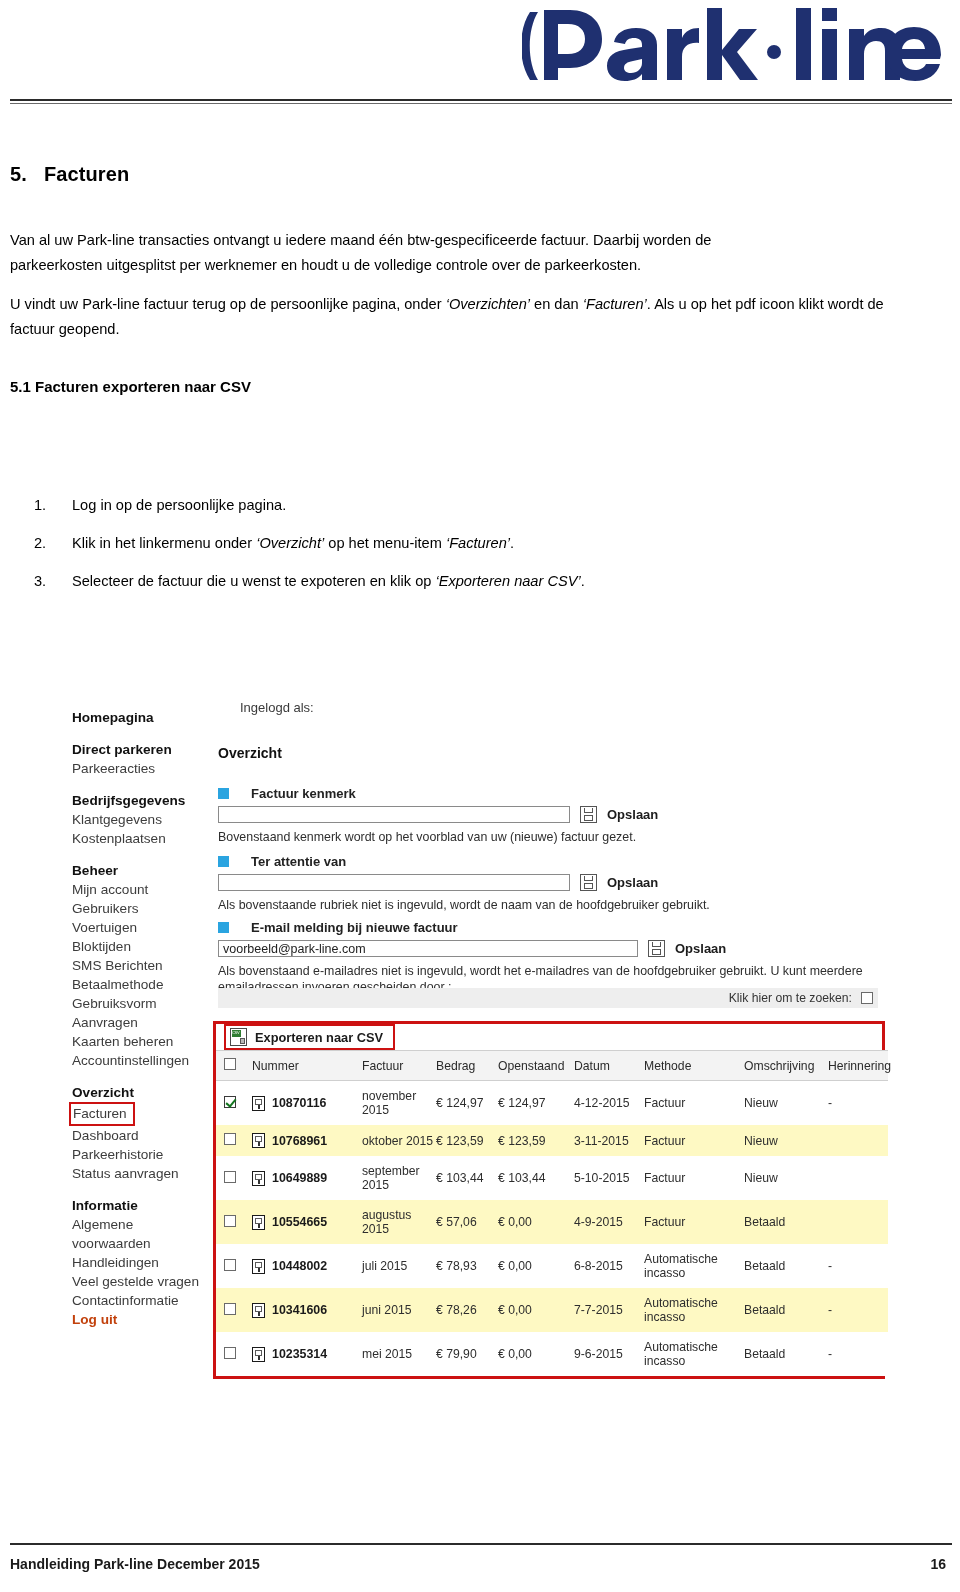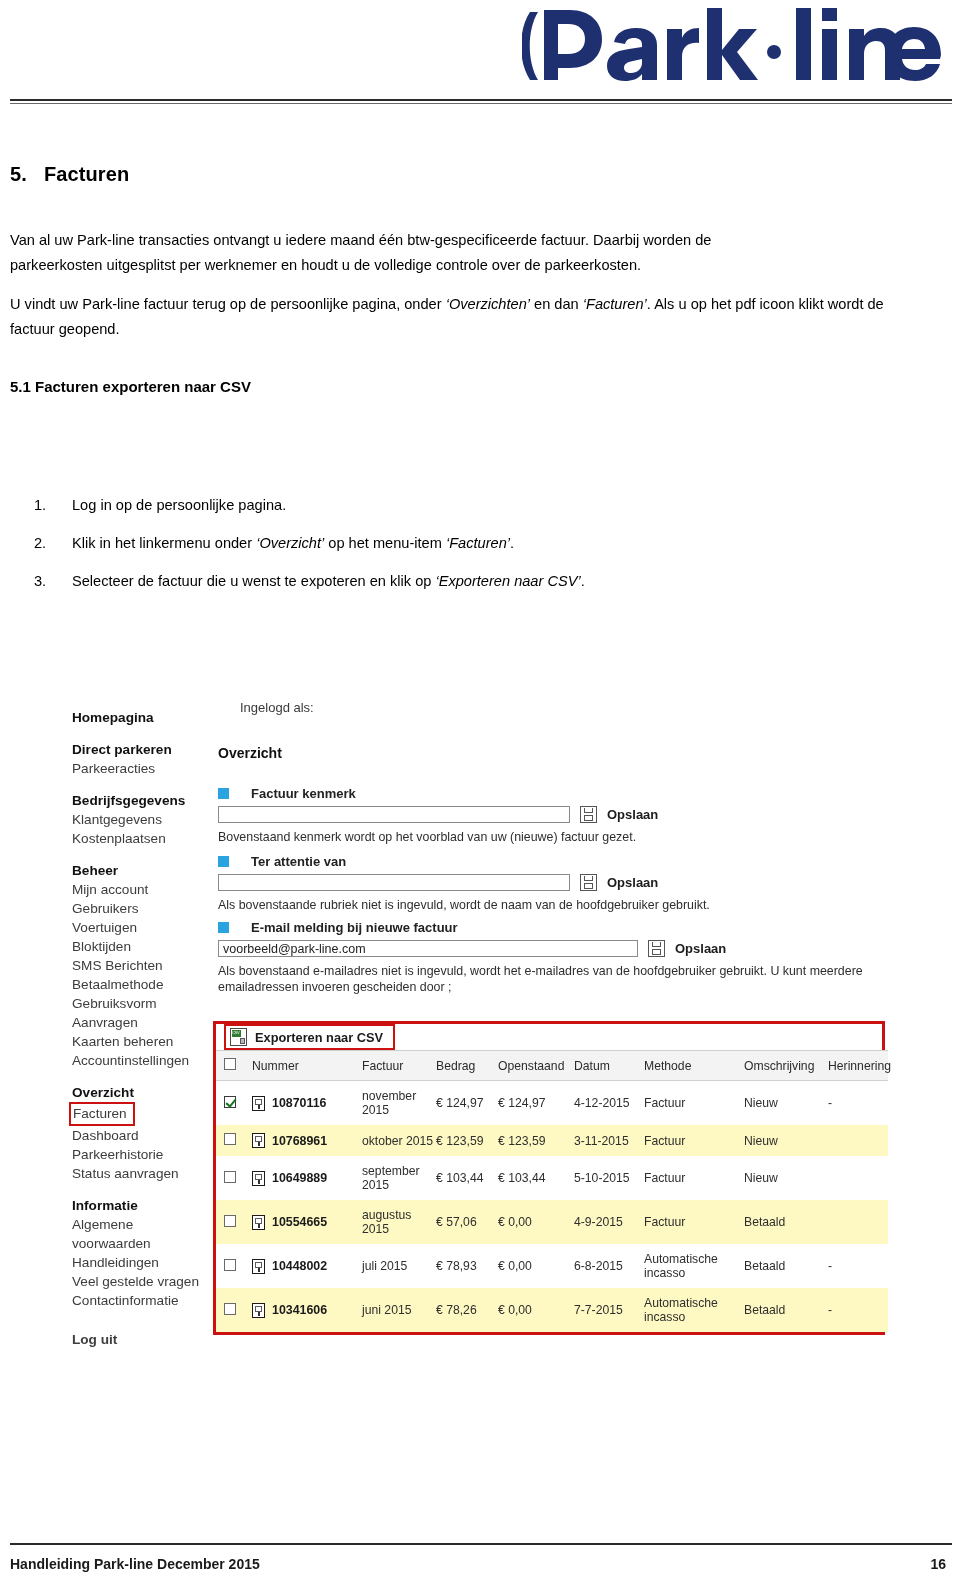--- a/index.html
+++ b/index.html
@@ -30,21 +30,21 @@
 
   
   .shot{position:absolute;left:60px;top:688px;width:830px;height:700px;}
 
   
   .sb{position:absolute;left:12px;top:20px;width:150px;font-size:13.6px;color:#333;line-height:19px;}
   .sb .grp{font-weight:bold;color:#111;margin-top:13px;}
   .sb .grp:first-child{margin-top:0;}
   .sb .it{color:#3c3c3c;}
   .sb .sel{display:inline-block;border:2px solid #cc1111;padding:0 6px 1px 2px;margin-left:-3px;}
-  .sb .logout{font-weight:bold;color:#404040;margin-top:20px;}
+  .sb .logout{font-weight:bold;color:#c2410c;}
 
   
   .panel{position:absolute;left:150px;top:0;width:680px;height:700px;background:#fff;}
   .ingelogd{position:absolute;left:30px;top:12px;font-size:13px;color:#3a3a3a;}
   .overz{position:absolute;left:8px;top:57px;font-size:14px;font-weight:bold;color:#111;}
 
   .fieldgrp{position:absolute;left:8px;}
   .fl{font-size:13px;font-weight:bold;color:#222;display:flex;align-items:center;gap:22px;}
   .bluebox{width:11px;height:11px;background:#2aa4e0;display:inline-block;}
   .inprow{display:flex;align-items:center;gap:10px;margin-top:5px;}
@@ -234,20 +234,24 @@
           <span>E-mail melding bij nieuwe factuur</span>
         </div>
         <div class="inprow">
           <div class="inp" style="width:420px;">voorbeeld@park-line.com</div>
           <span class="saveicon"></span>
           <span class="savelbl">Opslaan</span>
         </div>
         <div class="note" style="width:655px;">Als bovenstaand e-mailadres niet is ingevuld, wordt het e-mailadres van de hoofdgebruiker gebruikt. U kunt meerdere emailadressen invoeren gescheiden door ;</div>
       </div>
 
+      <div class="searchbar">
+        <span class="lbl">Klik hier om te zoeken:</span>
+        <span class="cb"></span>
+      </div>
 
       <div class="ovbox">
         <div class="exportrow">
           <span class="csvicon">
               <span class="fold"></span>
             </span>
           <span class="exportlbl">Exporteren naar CSV</span>
         </div>
 
         <table class="inv">
@@ -354,20 +358,36 @@
                   </span>
                 </td>
               <td class="c-fac">juni 2015</td>
               <td class="c-bed">€ 78,26</td>
               <td class="c-open">€ 0,00</td>
               <td class="c-dat">7-7-2015</td>
               <td class="c-met">Automatische incasso</td>
               <td class="c-oms">Betaald</td>
               <td class="c-her">-</td>
             </tr>
+            <tr>
+              <td class="c-cb"><span class="cb"></span></td>
+              <td class="c-num">
+                  <span class="numcell">
+                    <span class="docicon"></span>
+                    <span class="numtxt">10235314</span>
+                  </span>
+                </td>
+              <td class="c-fac">mei 2015</td>
+              <td class="c-bed">€ 79,90</td>
+              <td class="c-open">€ 0,00</td>
+              <td class="c-dat">9-6-2015</td>
+              <td class="c-met">Automatische incasso</td>
+              <td class="c-oms">Betaald</td>
+              <td class="c-her">-</td>
+            </tr>
           </tbody>
         </table>
       </div>
 
     </div>
   </div>
 
   <div class="ftr-rule"></div>
   <div class="ftr">Handleiding Park-line December 2015</div>
   <div class="pg">16</div>

